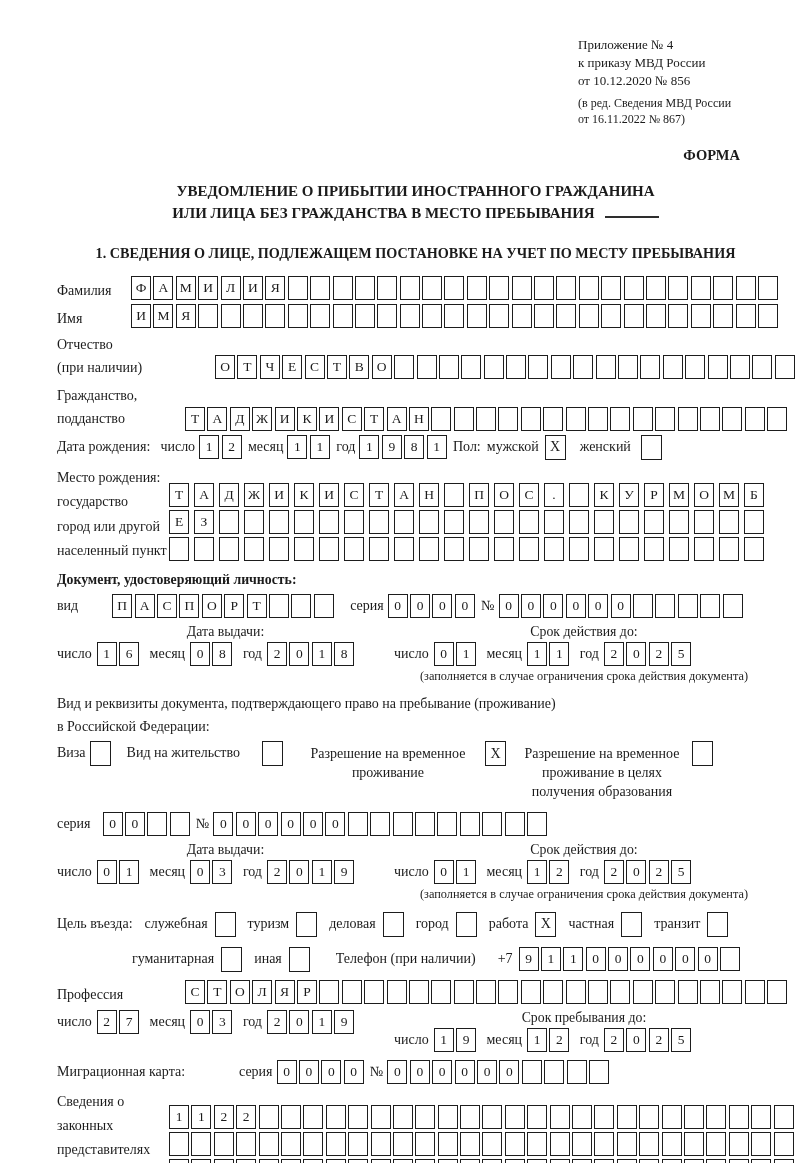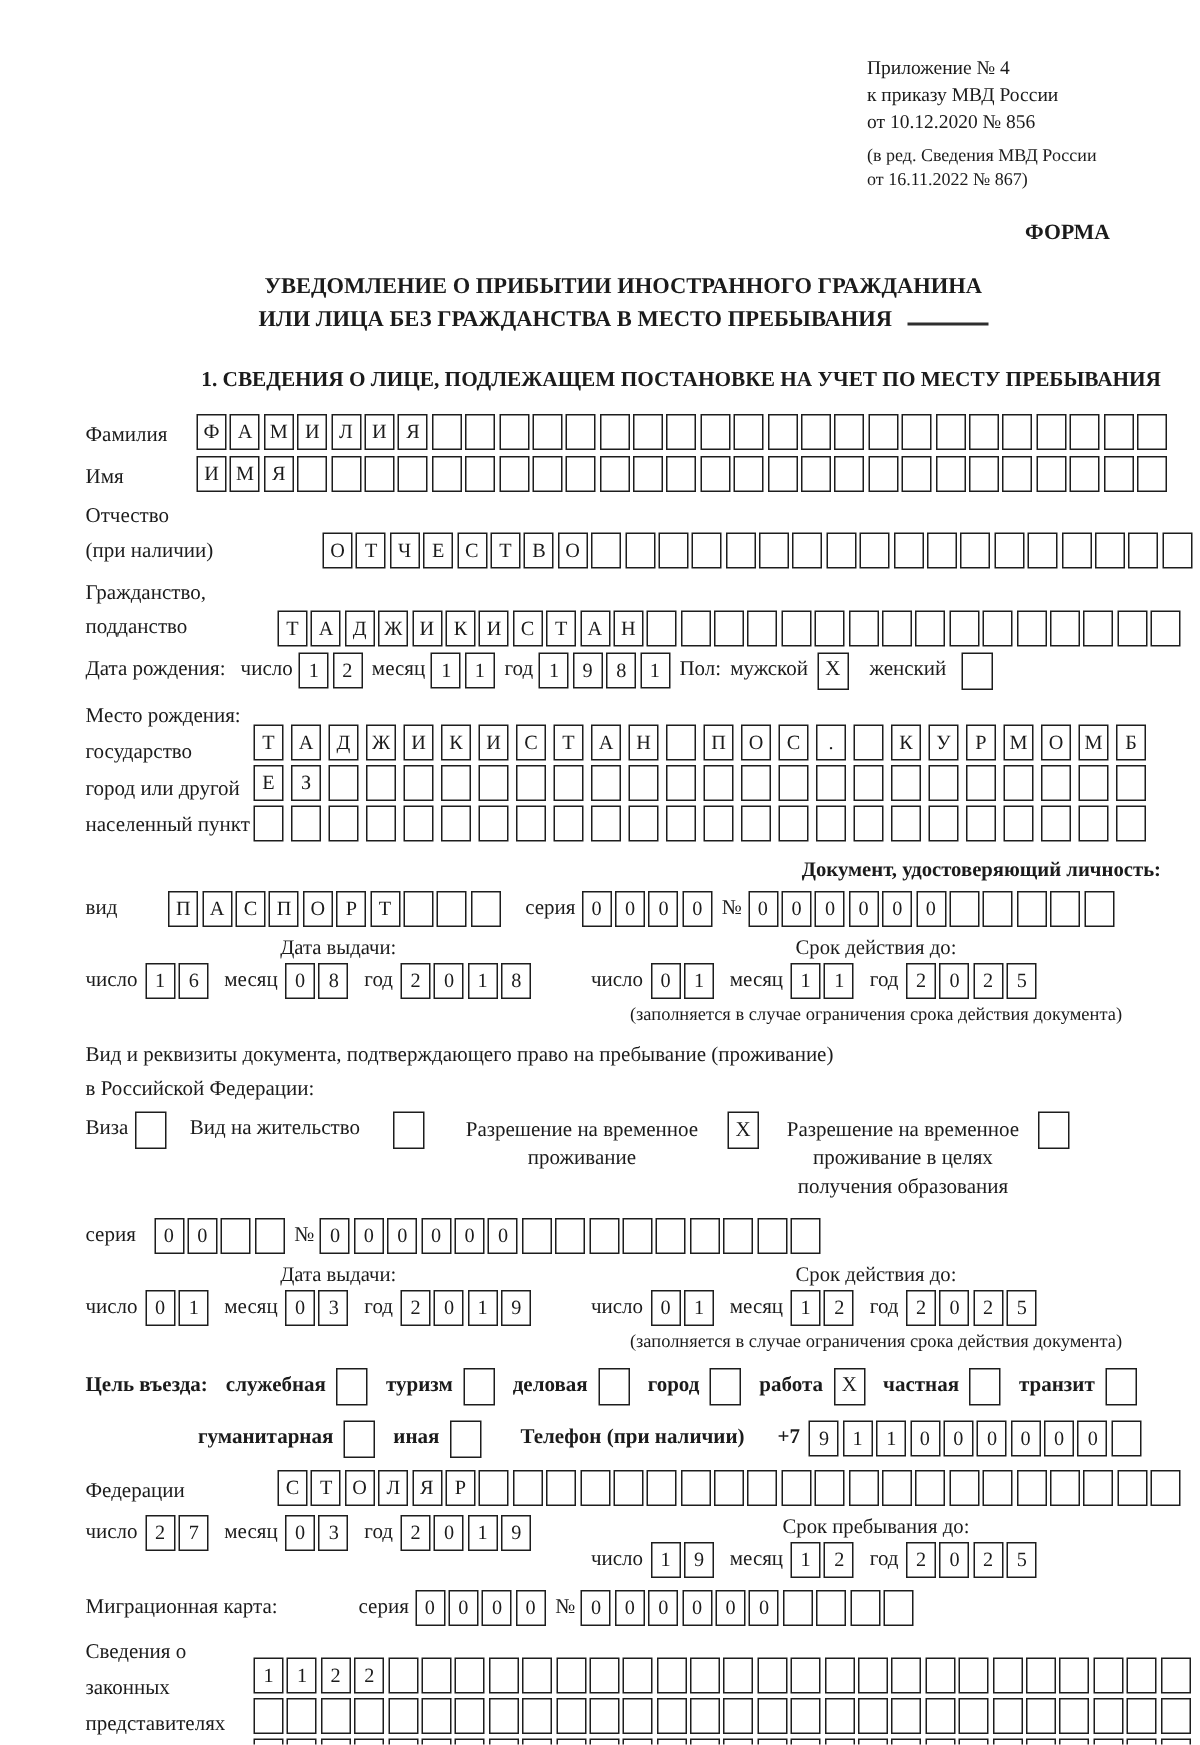--- a/index.html
+++ b/index.html
@@ -11,21 +11,21 @@
   }
   .page { padding: 36px 26px 0 57px; }
 
   .refblock { margin-left: auto; width: 196px; font-size: 13px; line-height: 1.4; }
   .refblock .amend { font-size: 12px; margin-top: 4px; line-height: 1.35; }
   .forma { text-align: right; padding-right: 34px; font-weight: bold; margin-top: 20px; font-size: 14.5px; }
 
   .title { text-align: center; font-weight: bold; font-size: 15px; margin-top: 16px; line-height: 1.5; }
   .t-underline { display: inline-block; width: 54px; height: 11px; border-bottom: 2.2px solid #2e2e2e; margin-left: 10px; }
 
-  .sec-h { font-weight: bold; font-size: 14.2px; margin-top: 20px; margin-bottom: 14px; text-align: right; white-space: nowrap; }
+  .sec-h { font-weight: bold; font-size: 14.2px; margin-top: 20px; margin-bottom: 14px; text-align: center; white-space: nowrap; }
 
   .row { display: flex; align-items: flex-end; margin-bottom: 4px; }
   .lbl { line-height: 1.3; padding-top: 4px; flex: 0 0 auto; }
   .lblcol { flex: 0 0 auto; line-height: 1.62; padding-top: 2px; }
   .w74  { width: 74px; }
   .w128 { width: 128px; }
   .w158 { width: 158px; }
   .w112 { width: 112px; }
   .w150 { width: 150px; }
 
@@ -42,41 +42,41 @@
   .checkbox {
     display: inline-flex; flex: 0 0 auto; width: 21px; height: 25px;
     border: 1.6px solid #1d1d1d; align-items: center; justify-content: center;
     font-size: 14px;
   }
 
   .inline { display: flex; align-items: center; }
   .inline .cells { margin: 0 4px; }
   .gap6 { margin-left: 6px; } .gap10 { margin-left: 10px; } .gap14 { margin-left: 14px; }
 
-  .doc-h { text-align: right; font-weight: bold; font-size: 13.8px; margin: 8px 0 6px 0; }
+  .doc-h { text-align: left; font-weight: bold; font-size: 13.8px; margin: 8px 0 6px 0; }
 
   .datesec { display: flex; margin-top: 6px; }
   .datecol-l { width: 47%; }
   .datecol-r { width: 53%; }
   .datehead { text-align: center; font-size: 13.8px; margin-bottom: 2px; }
   .dategrp { display: flex; align-items: center; }
   .dategrp .dlbl { padding: 0 5px 0 0; }
   .dategrp .cells { margin-right: 8px; }
   .datenote { font-size: 12.3px; margin-top: 3px; text-align: center; white-space: nowrap; }
 
   .para { line-height: 1.7; margin-top: 8px; }
 
   .optrow { display: flex; align-items: flex-start; margin-top: 8px; }
   .optrow .olbl { padding-top: 4px; }
   .optrow .checkbox { margin-left: 8px; }
   .optc { text-align: center; line-height: 1.35; padding-top: 4px; }
   .optc-w1 { width: 182px; } .optc-w2 { width: 168px; }
 
   .purline { display: flex; align-items: center; margin-top: 10px; }
-  .purline .olbl { margin-left: 12px; font-weight: bold; }
+  .purline .olbl { margin-left: 12px; }
   .purline .olbl:first-child { margin-left: 0; }
   .purline .checkbox { margin-left: 7px; }
 
   .mt4 { margin-top: 4px; } .mt8 { margin-top: 8px; } .mt10 { margin-top: 10px; }
 </style>
 </head>
 <body>
 
 <div class="page">
 
@@ -569,21 +569,21 @@
         <span class="cell">0</span>
         <span class="cell">0</span>
         <span class="cell">0</span>
         <span class="cell">0</span>
         <span class="cell">0</span>
         <span class="cell"></span>
       </span>
   </div>
 
   <div class="row mt8">
-    <div class="lbl w128">Федерации</div>
+    <div class="lbl w128">Профессия</div>
     <div class="cells">
         <span class="cell">С</span>
         <span class="cell">Т</span>
         <span class="cell">О</span>
         <span class="cell">Л</span>
         <span class="cell">Я</span>
         <span class="cell">Р</span>
         <span class="cell"></span>
         <span class="cell"></span>
         <span class="cell"></span>

